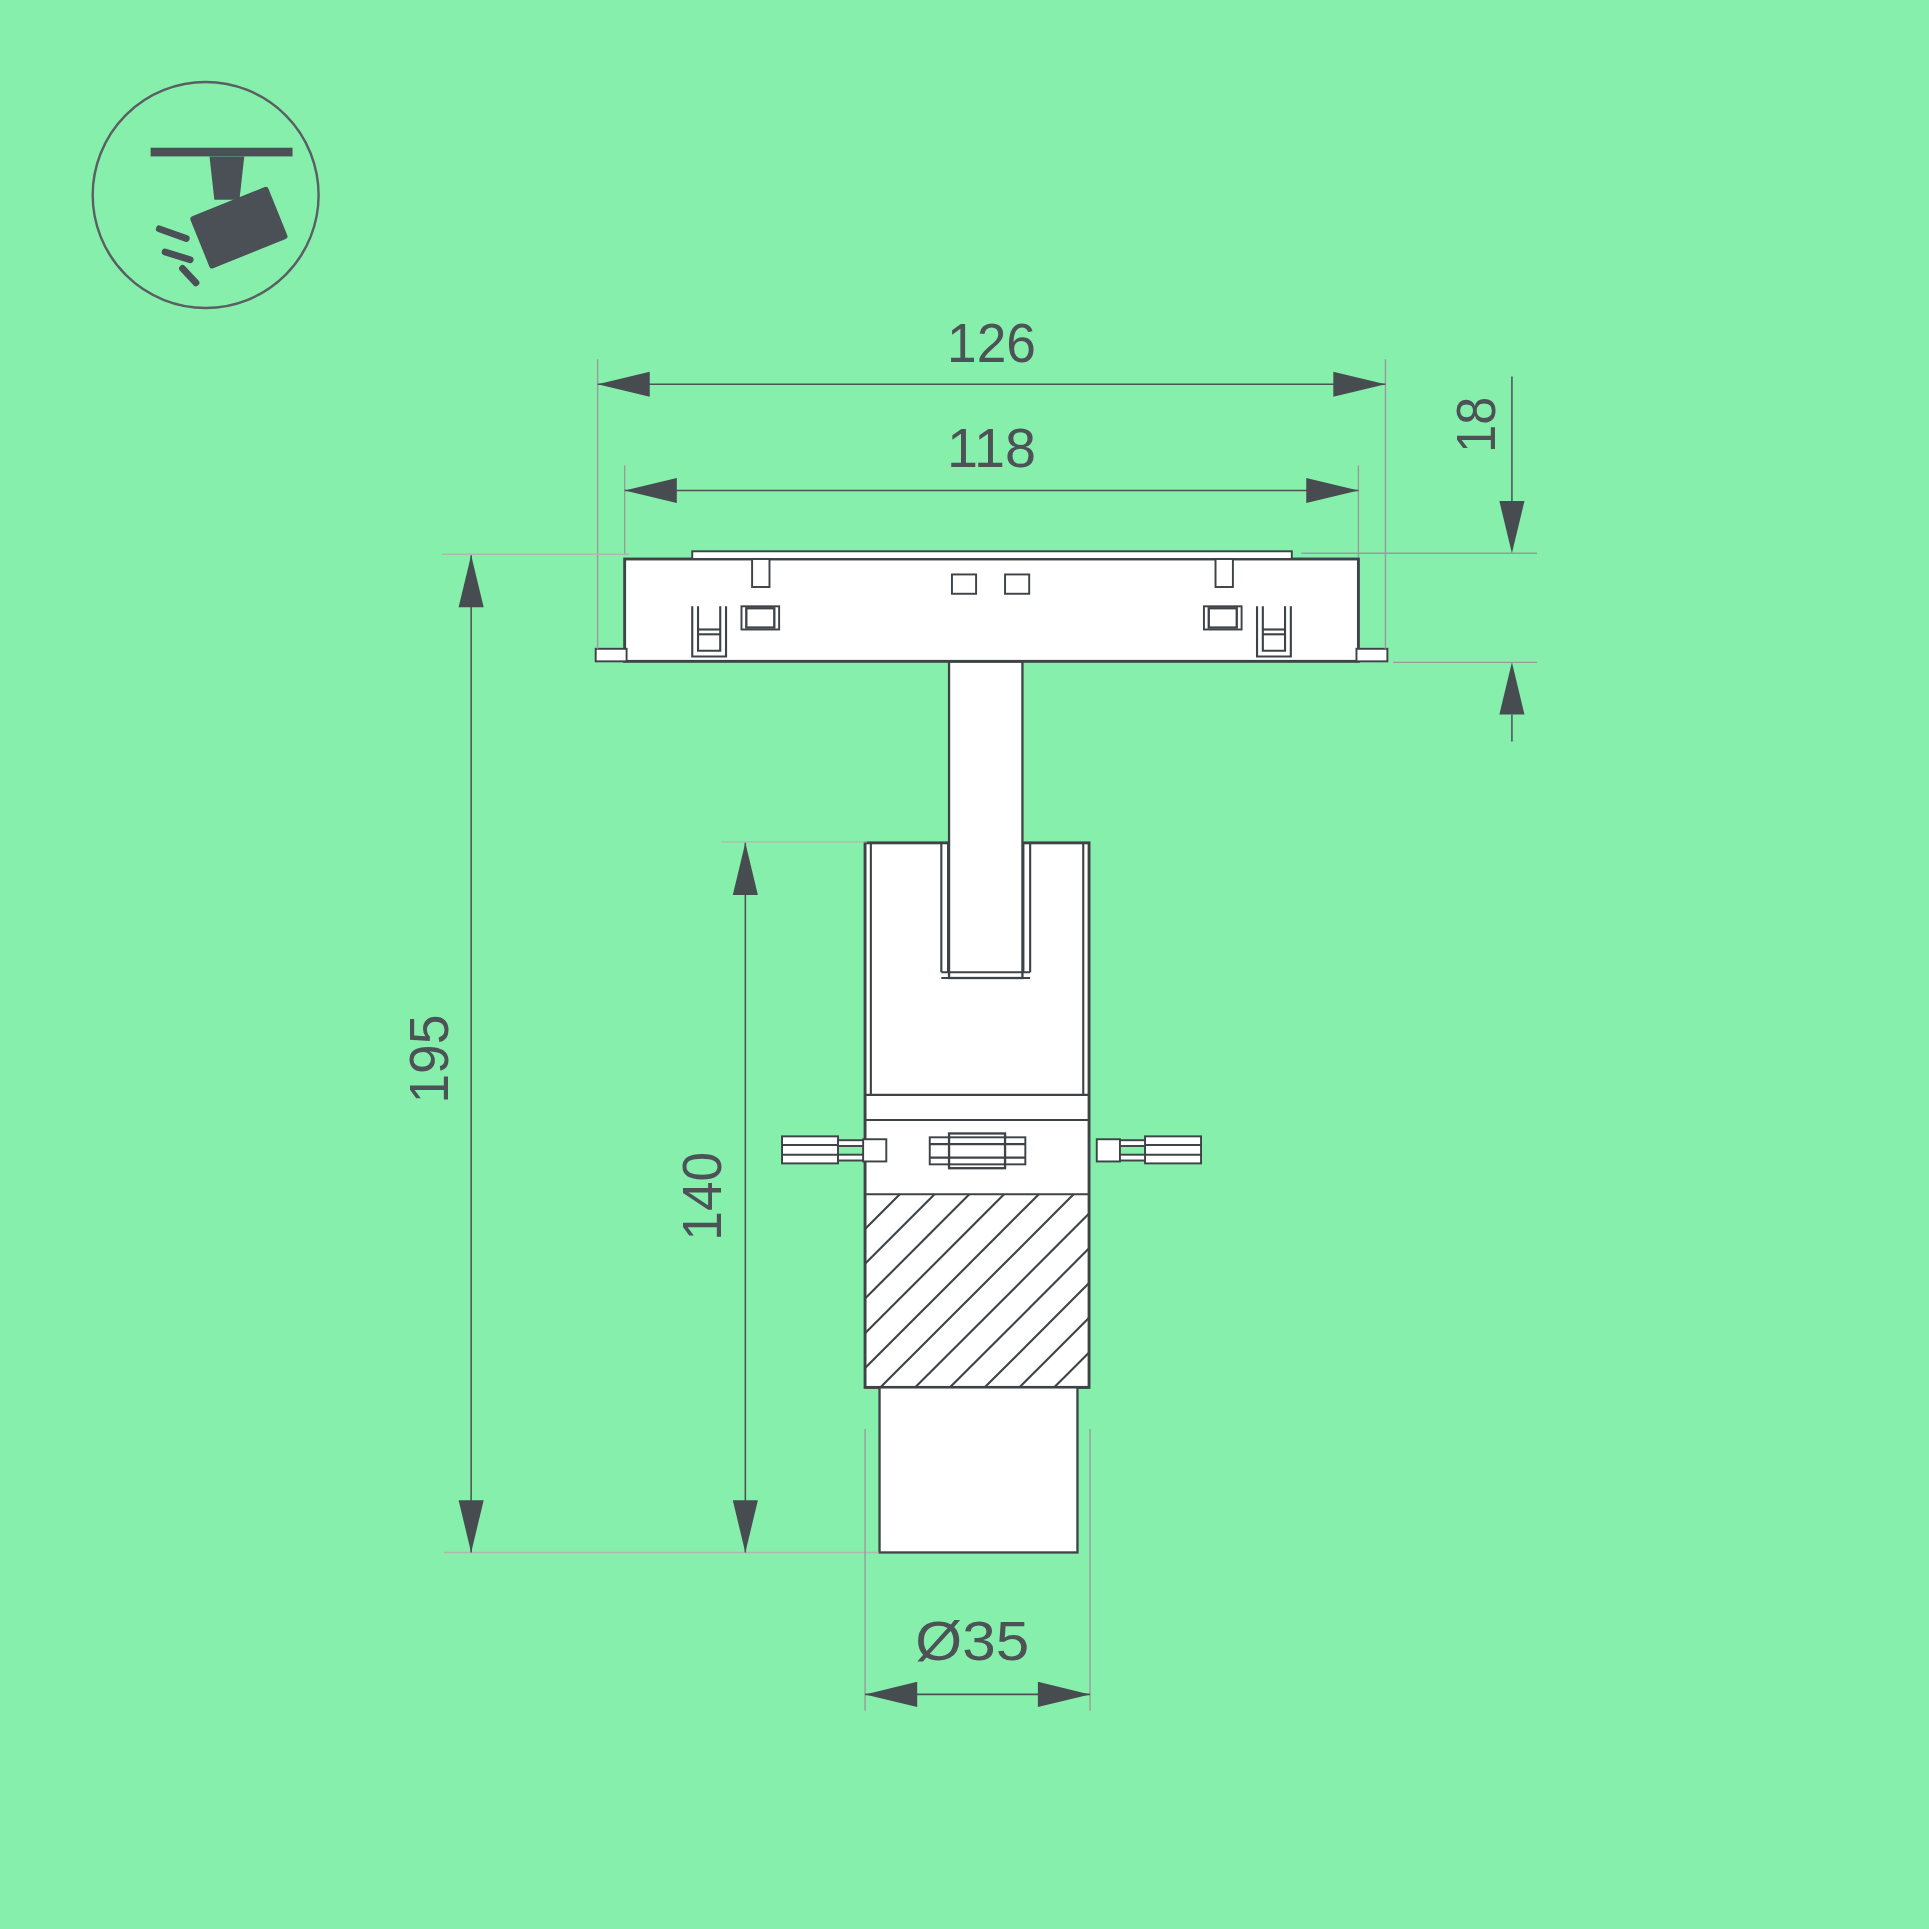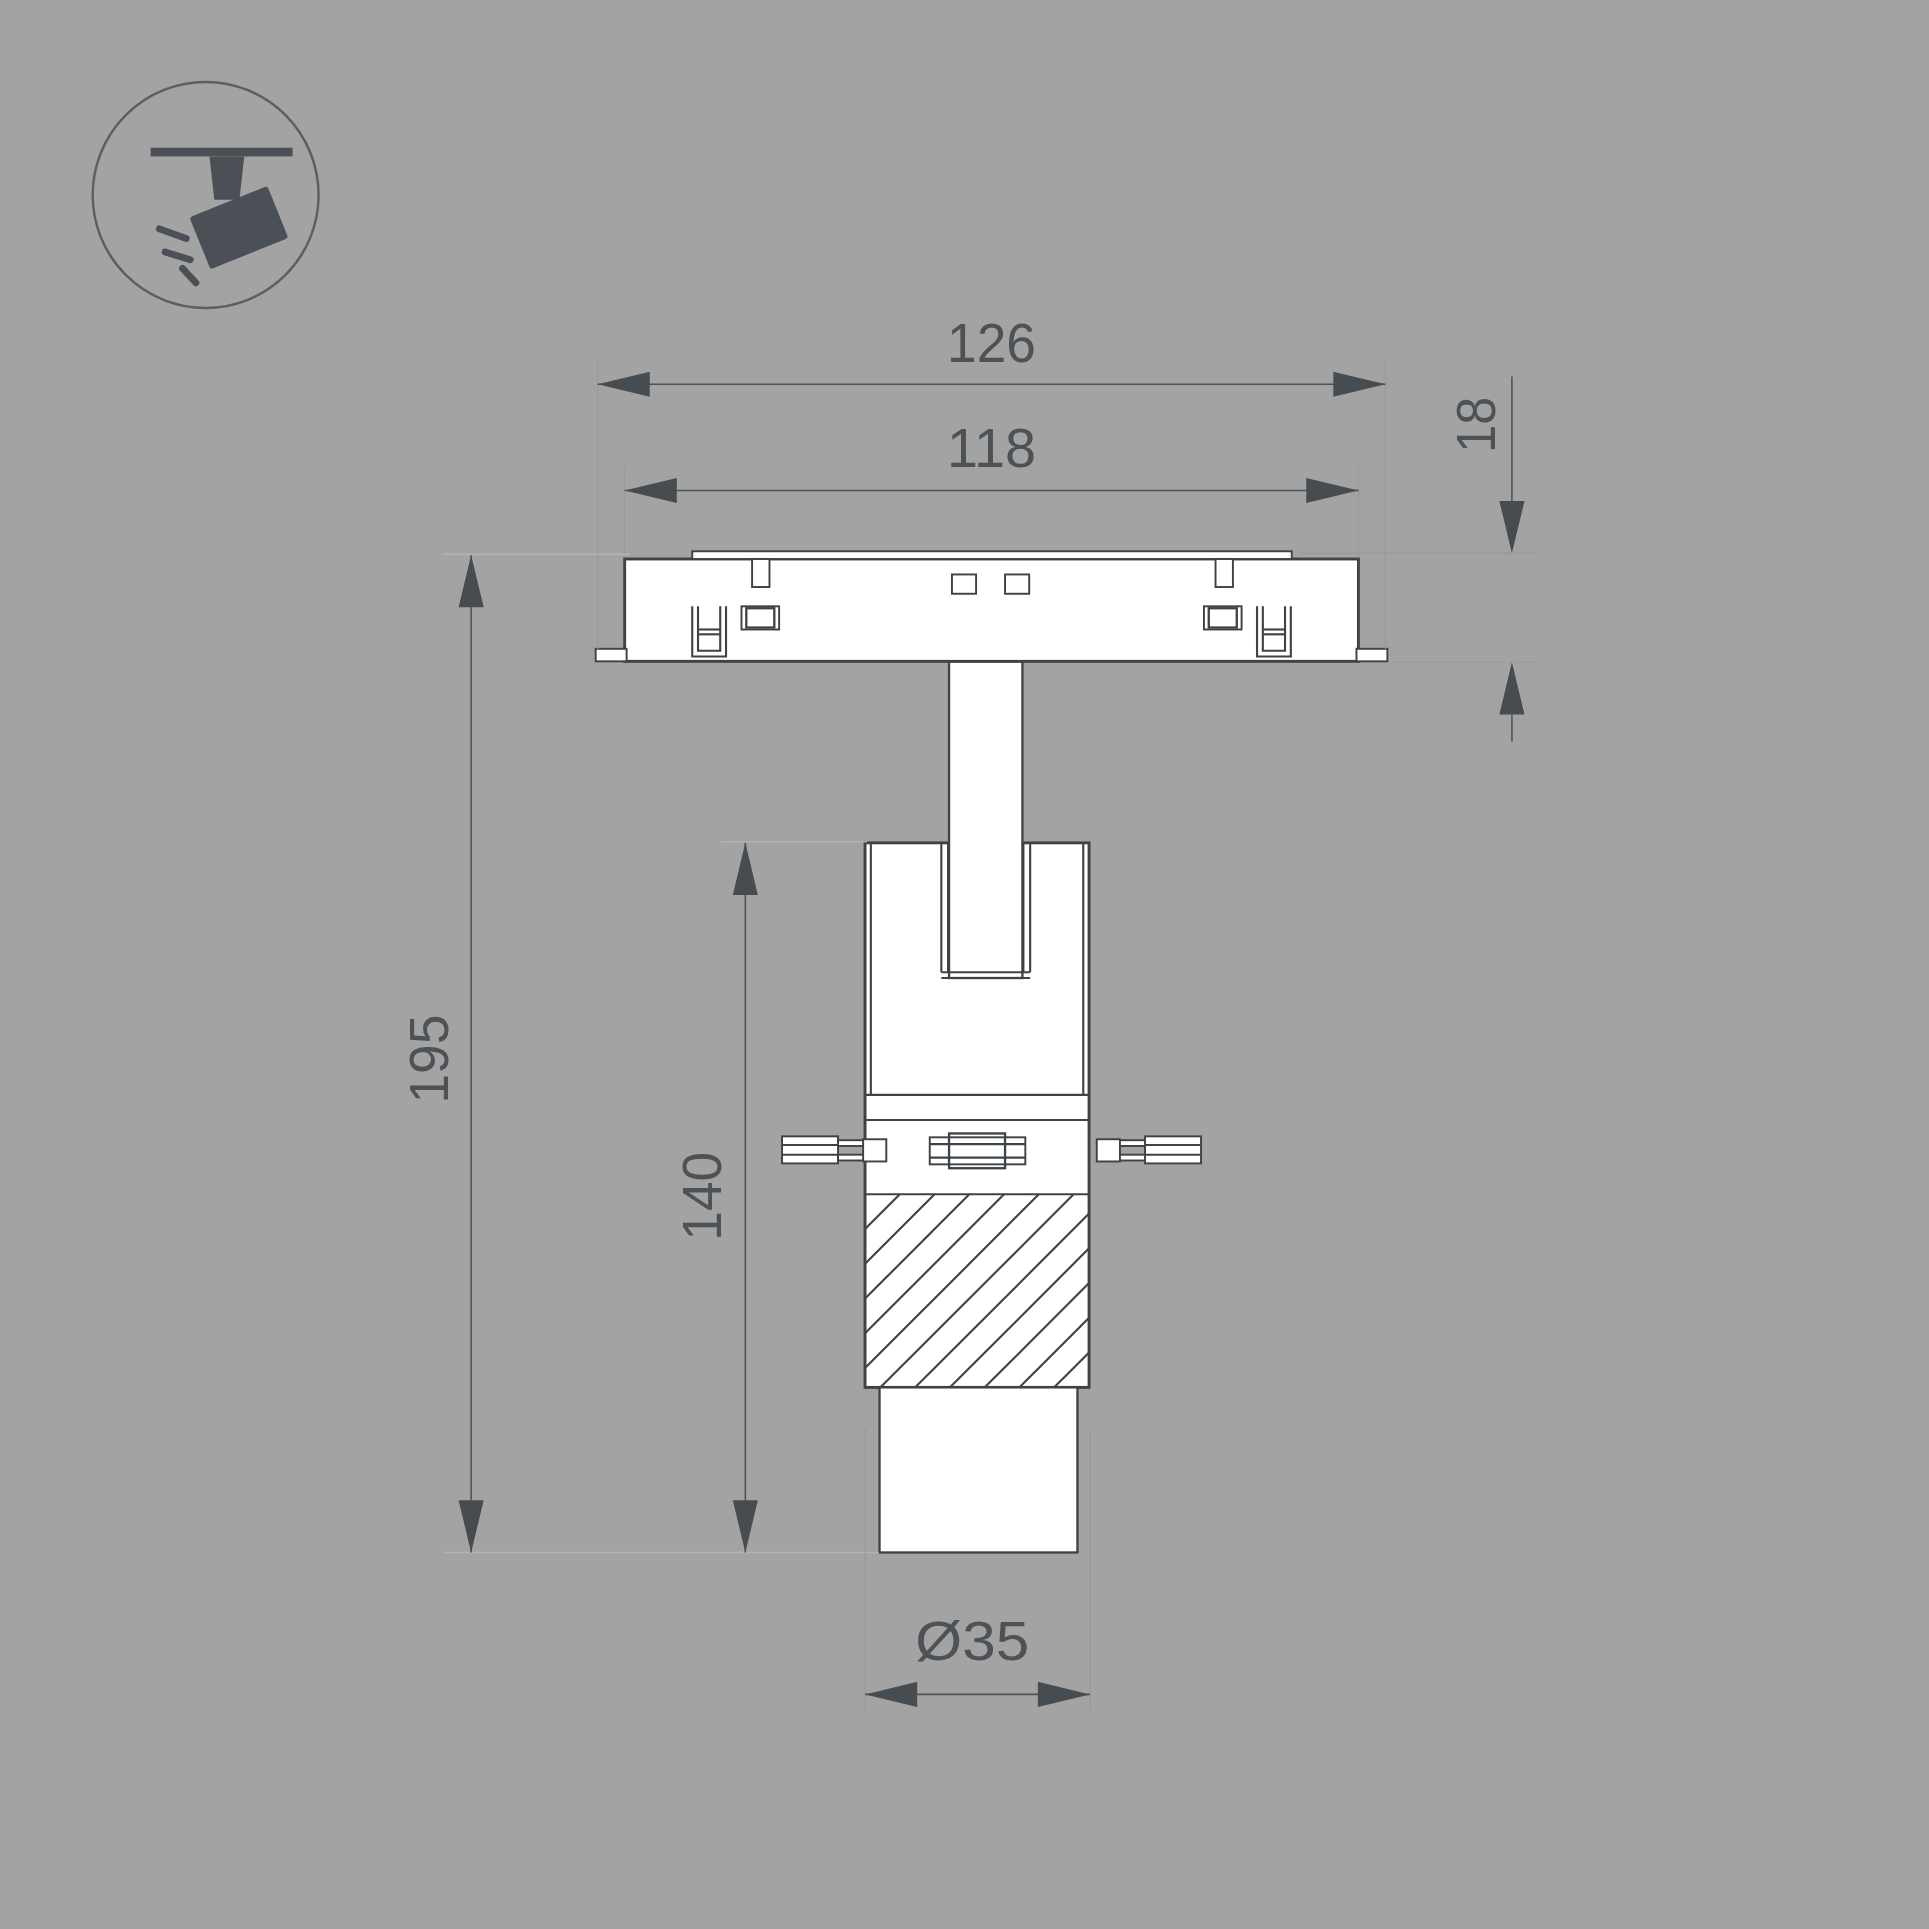--- a/index.html
+++ b/index.html
@@ -1,16 +1,16 @@
 <!DOCTYPE html>
 <html><head>
 <meta charset="utf-8">
 <style>
   html,body{margin:0;padding:0;background:#ffffff;}
-  .stage{width:1929px;height:1929px;position:relative;background:#a3a3a3;overflow:hidden;}
+  .stage{width:1929px;height:1929px;position:relative;background:#86efac;overflow:hidden;}
   svg{display:block;}
   .obj{stroke:#3e4347;fill:none;stroke-width:2.4;}
   .objw{stroke:#3e4347;fill:#ffffff;stroke-width:2.4;}
   .objw3{stroke:#3e4347;fill:#ffffff;stroke-width:3;}
   .det{stroke:#3e4347;fill:#ffffff;stroke-width:2;}
   .ln{stroke:#3e4347;stroke-width:2.2;fill:none;}
   .ext{stroke:#9a9a9a;stroke-width:1.4;fill:none;}
   .extl{stroke:#b4b4b4;stroke-width:1.5;fill:none;}
   .dim{stroke:#4d5257;stroke-width:1.6;fill:none;}
   .arr{fill:#474c50;stroke:none;}

